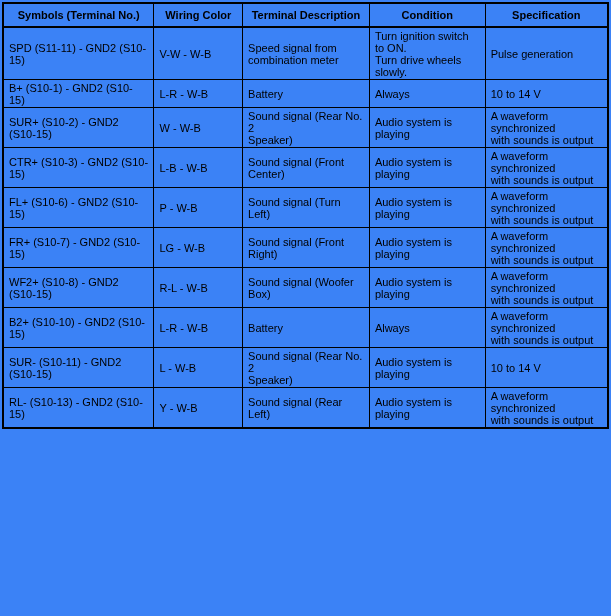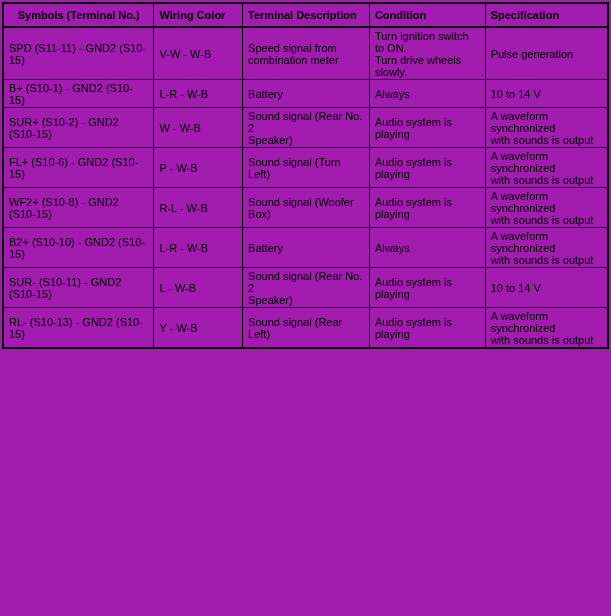--- a/index.html
+++ b/index.html
@@ -5,21 +5,21 @@
   html, body {
     margin: 0;
     padding: 0;
     background: #ffffff;
   }
   .page {
     width: 611px;
     height: 616px;
     box-sizing: border-box;
     padding: 2px;
-    background: #a21caf;
+    background: #3b82f6;
     font-family: "Liberation Sans", sans-serif;
   }
   table.spec-table {
     border-collapse: collapse;
     table-layout: fixed;
     width: 607px;
     color: #000000;
     font-size: 11px;
     line-height: 12px;
     border: 2px solid #000000;
@@ -31,20 +31,21 @@
     vertical-align: middle;
     text-align: left;
     white-space: pre-line;
     overflow: hidden;
   }
   table.spec-table thead th {
     font-weight: bold;
     height: 19px;
     border-bottom: 2px solid #000000;
     white-space: normal;
+    text-align: center;
   }
   table.spec-table thead th.center {
     text-align: center;
   }
   table.spec-table td {
     height: 17px;
   }
   col.c-symbols   { width: 150px; }
   col.c-wiring    { width: 88px; }
   col.c-desc      { width: 126px; }
@@ -92,23 +93,40 @@
         <tr>
           <td>SUR+ (S10-2) - GND2 (S10-15)</td>
           <td>W - W-B</td>
           <td>Sound signal (Rear No. 2
 Speaker)</td>
           <td>Audio system is playing</td>
           <td>A waveform synchronized
 with sounds is output</td>
         </tr>
         <tr>
+          <td>CTR+ (S10-3) - GND2 (S10-15)</td>
+          <td>L-B - W-B</td>
+          <td>Sound signal (Front
+Center)</td>
+          <td>Audio system is playing</td>
+          <td>A waveform synchronized
+with sounds is output</td>
+        </tr>
+        <tr>
           <td>FL+ (S10-6) - GND2 (S10-15)</td>
           <td>P - W-B</td>
           <td>Sound signal (Turn Left)</td>
+          <td>Audio system is playing</td>
+          <td>A waveform synchronized
+with sounds is output</td>
+        </tr>
+        <tr>
+          <td>FR+ (S10-7) - GND2 (S10-15)</td>
+          <td>LG - W-B</td>
+          <td>Sound signal (Front Right)</td>
           <td>Audio system is playing</td>
           <td>A waveform synchronized
 with sounds is output</td>
         </tr>
         <tr>
           <td>WF2+ (S10-8) - GND2 (S10-15)</td>
           <td>R-L - W-B</td>
           <td>Sound signal (Woofer
 Box)</td>
           <td>Audio system is playing</td>

